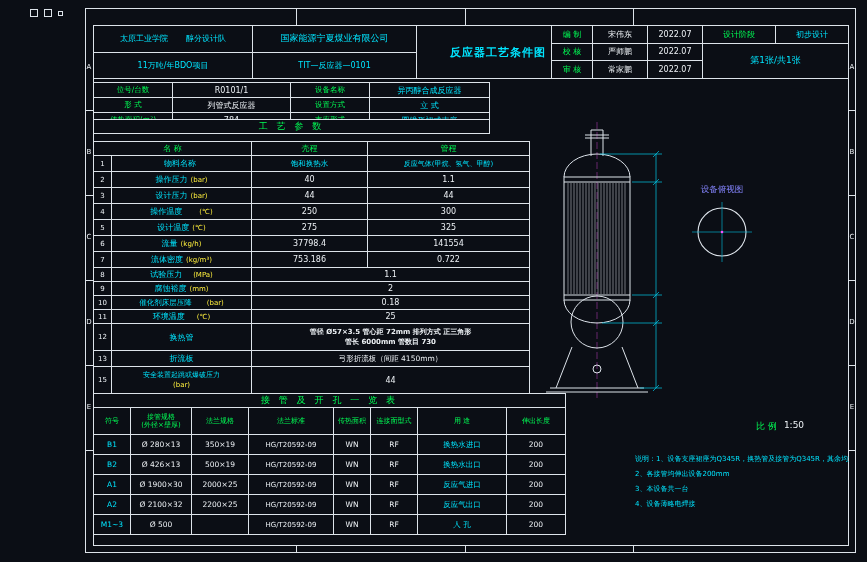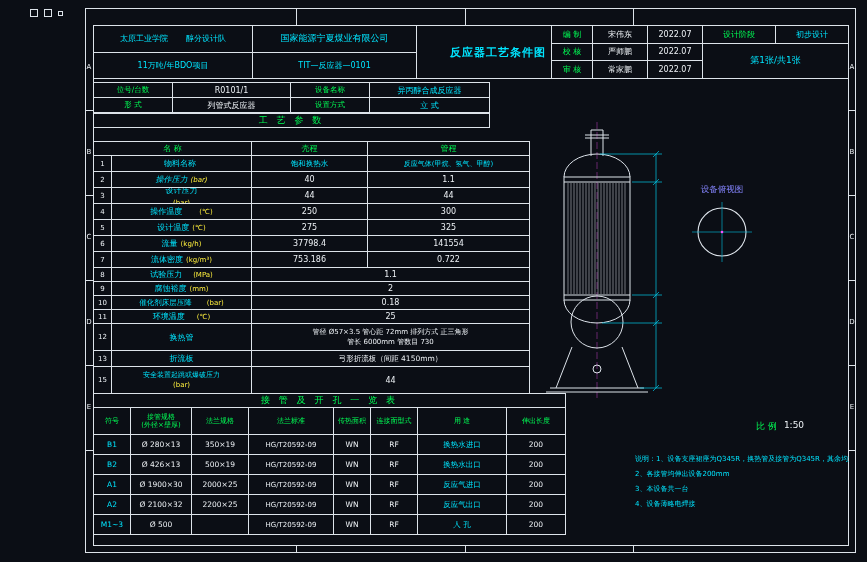--- a/index.html
+++ b/index.html
@@ -103,47 +103,47 @@
     <div class="cell g t75">形  式</div>
     <div class="cell w">列管式反应器</div>
     <div class="cell g t75">设置方式</div>
     <div class="cell c">立  式</div>
     <div class="cell g t75">传热面积(m²)</div>
     <div class="cell w">784</div>
     <div class="cell g t75">支座形式</div>
     <div class="cell c">圆锥形裙式支座</div>
   </div>
 
-  <div class="bx" style="left:93px;top:113px;width:397px;height:15px;display:flex;align-items:center;justify-content:center;">
+  <div class="bx" style="left:93px;top:119px;width:397px;height:15px;display:flex;align-items:center;justify-content:center;">
     <span class="g t9 ls3">工 艺 参 数</span>
   </div>
 
   <div class="grid" style="left:93px;top:141px;width:437px;grid-template-columns:17px 139px 115px 1fr;grid-template-rows:13px repeat(7,15px) 13px 13px 13px 13px 26px 15px 26px;">
     <div class="cell g" style="grid-column:1/3;">名  称</div>
     <div class="cell g">壳程</div>
     <div class="cell g">管程</div>
 
     <div class="cell w t7">1</div>
     <div class="cell" style="gap:3px;">
         <span class="c">物料名称</span>
         <span class="y t7"></span>
       </div>
     <div class="cell c t75">饱和换热水</div>
     <div class="cell c t7">反应气体(甲烷、氢气、甲醇)</div>
 
     <div class="cell w t7">2</div>
-    <div class="cell" style="gap:3px;font-style:italic;">
+    <div class="cell" style="gap:3px;">
         <span class="c">操作压力</span>
         <span class="y t7">(bar)</span>
       </div>
     <div class="cell w">40</div>
     <div class="cell w">1.1</div>
 
     <div class="cell w t7">3</div>
-    <div class="cell" style="gap:3px;flex-direction:column;">
+    <div class="cell" style="gap:3px;">
         <span class="c">设计压力</span>
         <span class="y t7">(bar)</span>
       </div>
     <div class="cell w">44</div>
     <div class="cell w">44</div>
 
     <div class="cell w t7">4</div>
     <div class="cell" style="gap:17px;">
         <span class="c">操作温度</span>
         <span class="y t7">(℃)</span>
@@ -198,21 +198,21 @@
 
     <div class="cell w t7">11</div>
     <div class="cell" style="gap:12px;">
         <span class="c">环境温度</span>
         <span class="y t7">(℃)</span>
       </div>
     <div class="cell w" style="grid-column:3/5;">25</div>
 
     <div class="cell w t7">12</div>
     <div class="cell c">换热管</div>
-    <div class="cell col" style="grid-column:3/5;">
+    <div class="cell col" style="grid-column:3/5;font-weight:bold;">
       <div class="w t7">管径 Ø57×3.5   管心距 72mm   排列方式 正三角形</div>
       <div class="w t7">管长 6000mm   管数目 730</div>
     </div>
 
     <div class="cell w t7">13</div>
     <div class="cell c">折流板</div>
     <div class="cell w t75" style="grid-column:3/5;">弓形折流板（间距 4150mm）</div>
 
     <div class="cell w t7">15</div>
     <div class="cell col">

